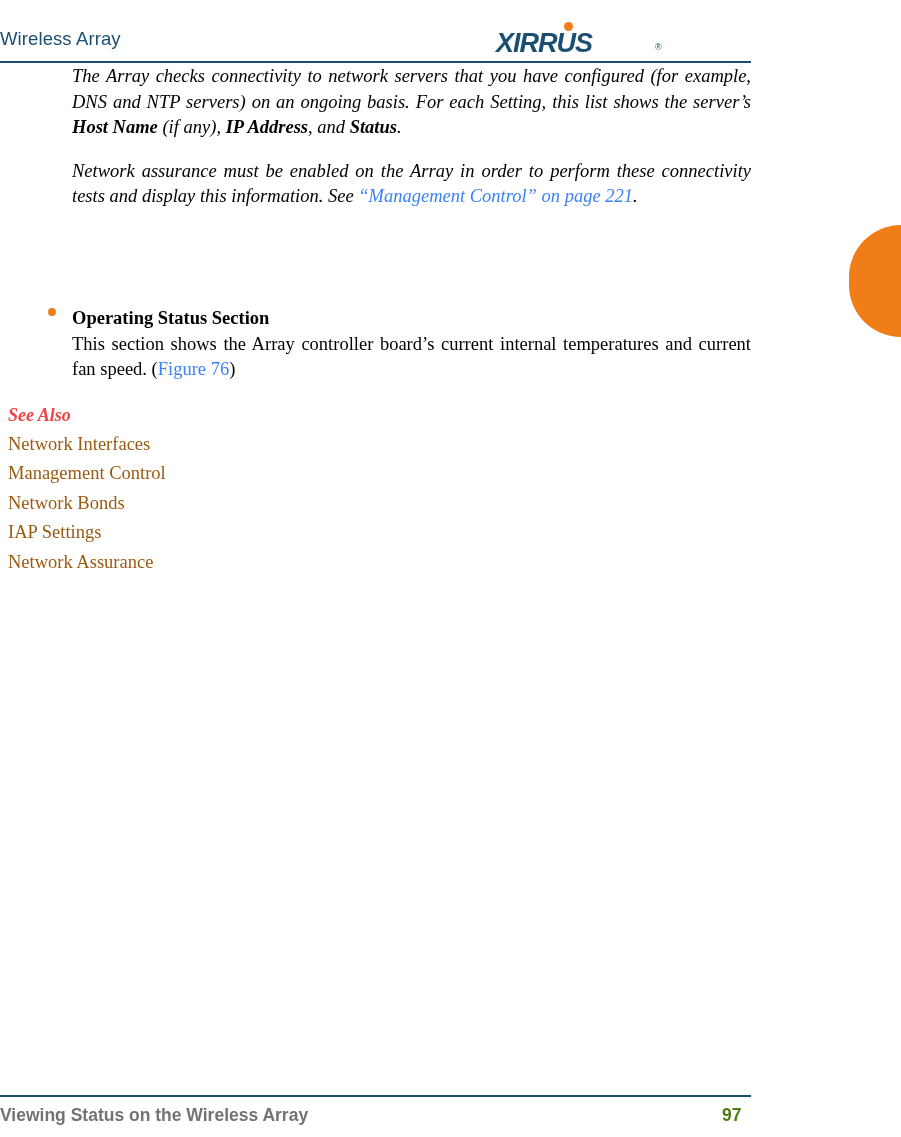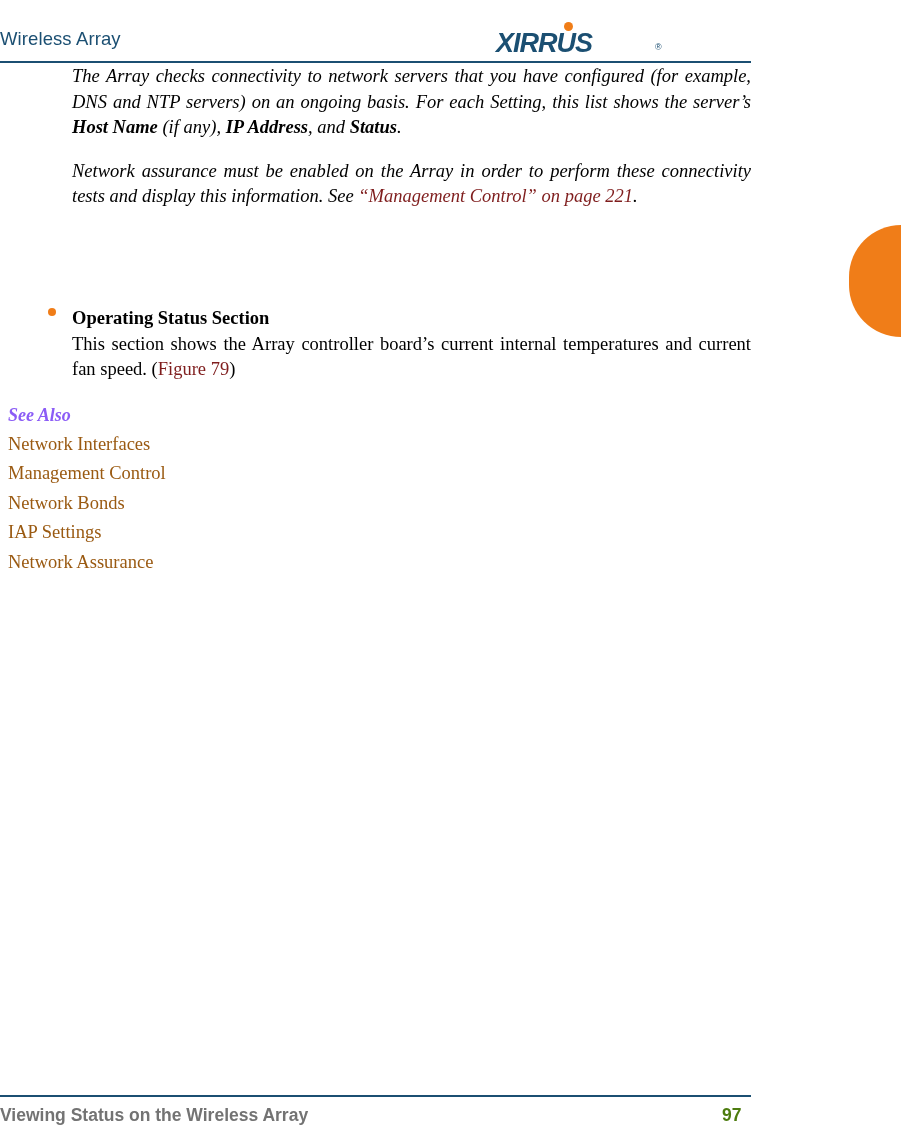--- a/index.html
+++ b/index.html
@@ -105,21 +105,21 @@
   }
   p.para {
     margin: 0 0 18px 0;
     font-size: 18.5px;
     line-height: 25.5px;
     text-align: justify;
     text-justify: inter-word;
   }
   p.para:last-child { margin-bottom: 0; }
   .b { font-weight: bold; }
-  .link { color: #7f1d1d; }
+  .link { color: #3b82f6; }
 
   
   .bullet-block {
     position: absolute;
     left: 48px;
     top: 298px;
     width: 703px;
   }
   .bullet-dot {
     position: absolute;
@@ -147,21 +147,21 @@
   .see-also {
     position: absolute;
     left: 8px;
     top: 405px;
     width: 400px;
   }
   .see-also-title {
     font-style: italic;
     font-weight: bold;
     font-size: 18px;
-    color: #8b5cf6;
+    color: #ef4444;
     margin-bottom: 4px;
   }
   .see-also-link {
     display: block;
     font-size: 18.5px;
     line-height: 29.4px;
     color: #9a5a12;
   }
 
   
@@ -211,21 +211,21 @@
 
   <div class="content">
     <p class="para"><span>The Array checks connectivity to network servers that you have configured (for example, DNS and NTP servers) on an ongoing basis. For each Setting, this list shows the server’s </span><span class="b">Host Name</span><span> (if any), </span><span class="b">IP Address</span><span>, and </span><span class="b">Status</span><span>.</span></p>
 
     <p class="para"><span>Network assurance must be enabled on the Array in order to perform these connectivity tests and display this information. See </span><span class="link">“Management Control” on page 221</span><span>.</span></p>
   </div>
 
   <div class="bullet-block">
     <div class="bullet-dot"></div>
     <div class="bullet-body">
-      <span class="bullet-head">Operating Status Section</span><span>This section shows the Array controller board’s current internal temperatures and current fan speed. (</span><span class="link">Figure 79</span><span>)</span>
+      <span class="bullet-head">Operating Status Section</span><span>This section shows the Array controller board’s current internal temperatures and current fan speed. (</span><span class="link">Figure 76</span><span>)</span>
     </div>
   </div>
 
   <div class="see-also">
     <div class="see-also-title">See Also</div>
     <a class="see-also-link">Network Interfaces</a>
     <a class="see-also-link">Management Control</a>
     <a class="see-also-link">Network Bonds</a>
     <a class="see-also-link">IAP Settings</a>
     <a class="see-also-link">Network Assurance</a>

